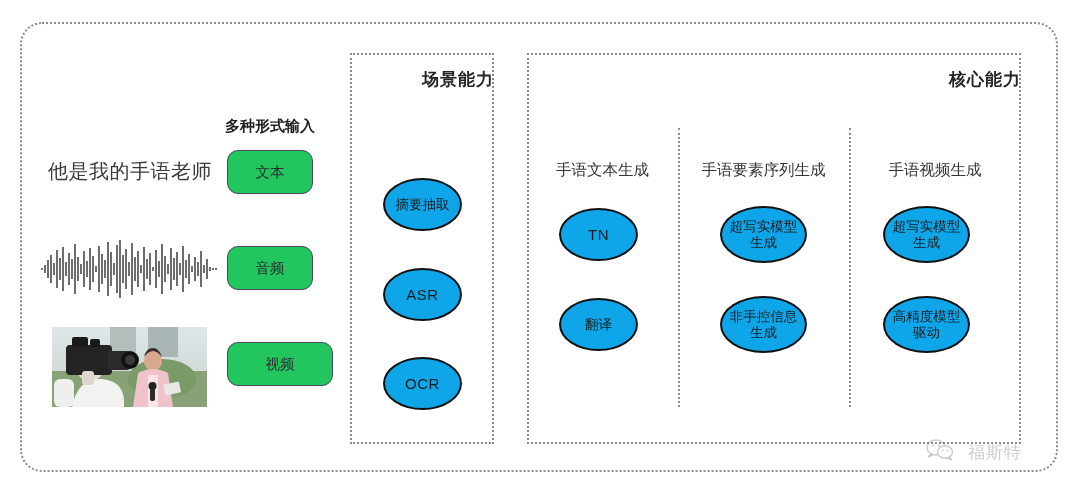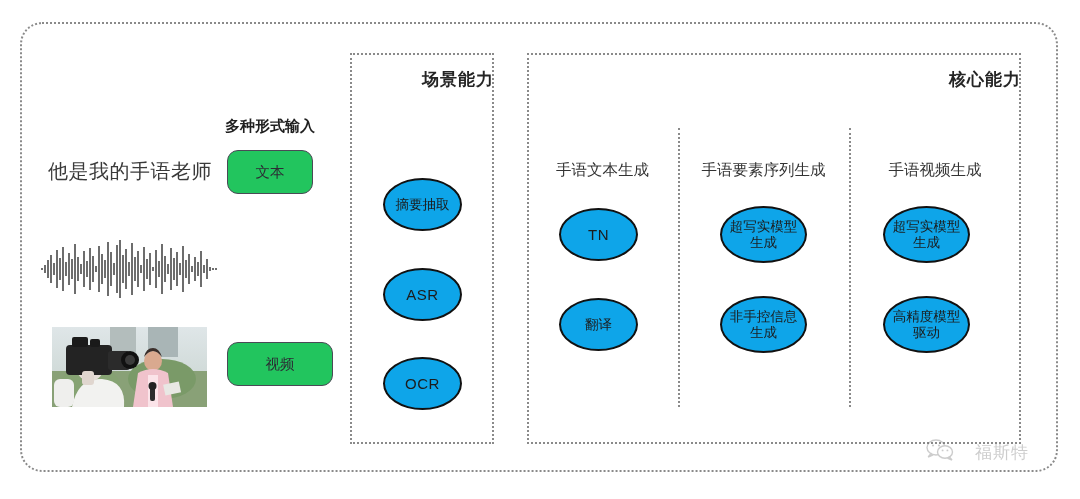--- a/index.html
+++ b/index.html
@@ -127,21 +127,21 @@
     width: 0;
     box-sizing: border-box;
     border-left: 2px dotted #8a8a8a;
   }
 
   
   .watermark {
     position: absolute;
     display: flex;
     align-items: center;
-    gap: 20px;
+    gap: 13px;
     opacity: 0.34;
   }
   .watermark-text {
     font-size: 17px;
     color: #6d6d6d;
     letter-spacing: 1px;
   }
 </style>
 </head>
 <body>
@@ -252,20 +252,23 @@
       <circle cx="78" cy="33" r="9" fill="#111111"></circle>
       <circle cx="78" cy="33" r="5" fill="#3b3b3b"></circle>
       <rect x="30" y="44" width="12" height="14" rx="3" fill="#e0d6cf"></rect>
       <rect x="2" y="52" width="20" height="28" rx="6" fill="#efefed"></rect>
     </svg>
   </div>
 
   <div class="pill" style="left:227px; top:150px; width:86px; height:44px;">
     <span>文本</span>
   </div>
+  <div class="pill" style="left:227px; top:246px; width:86px; height:44px;">
+    <span>音频</span>
+  </div>
   <div class="pill" style="left:227px; top:342px; width:106px; height:44px;align-items:center;">
     <span>视频</span>
   </div>
 
   <div class="panel" style="left:350px; top:53px; width:144px; height:391px;"></div>
 
   <div class="panel-title" style="left:350px; top:68px; width:144px;">场景能力</div>
 
 
   <div class="ellipse" style="left:383px; top:178px; width:79px; height:53px;">

